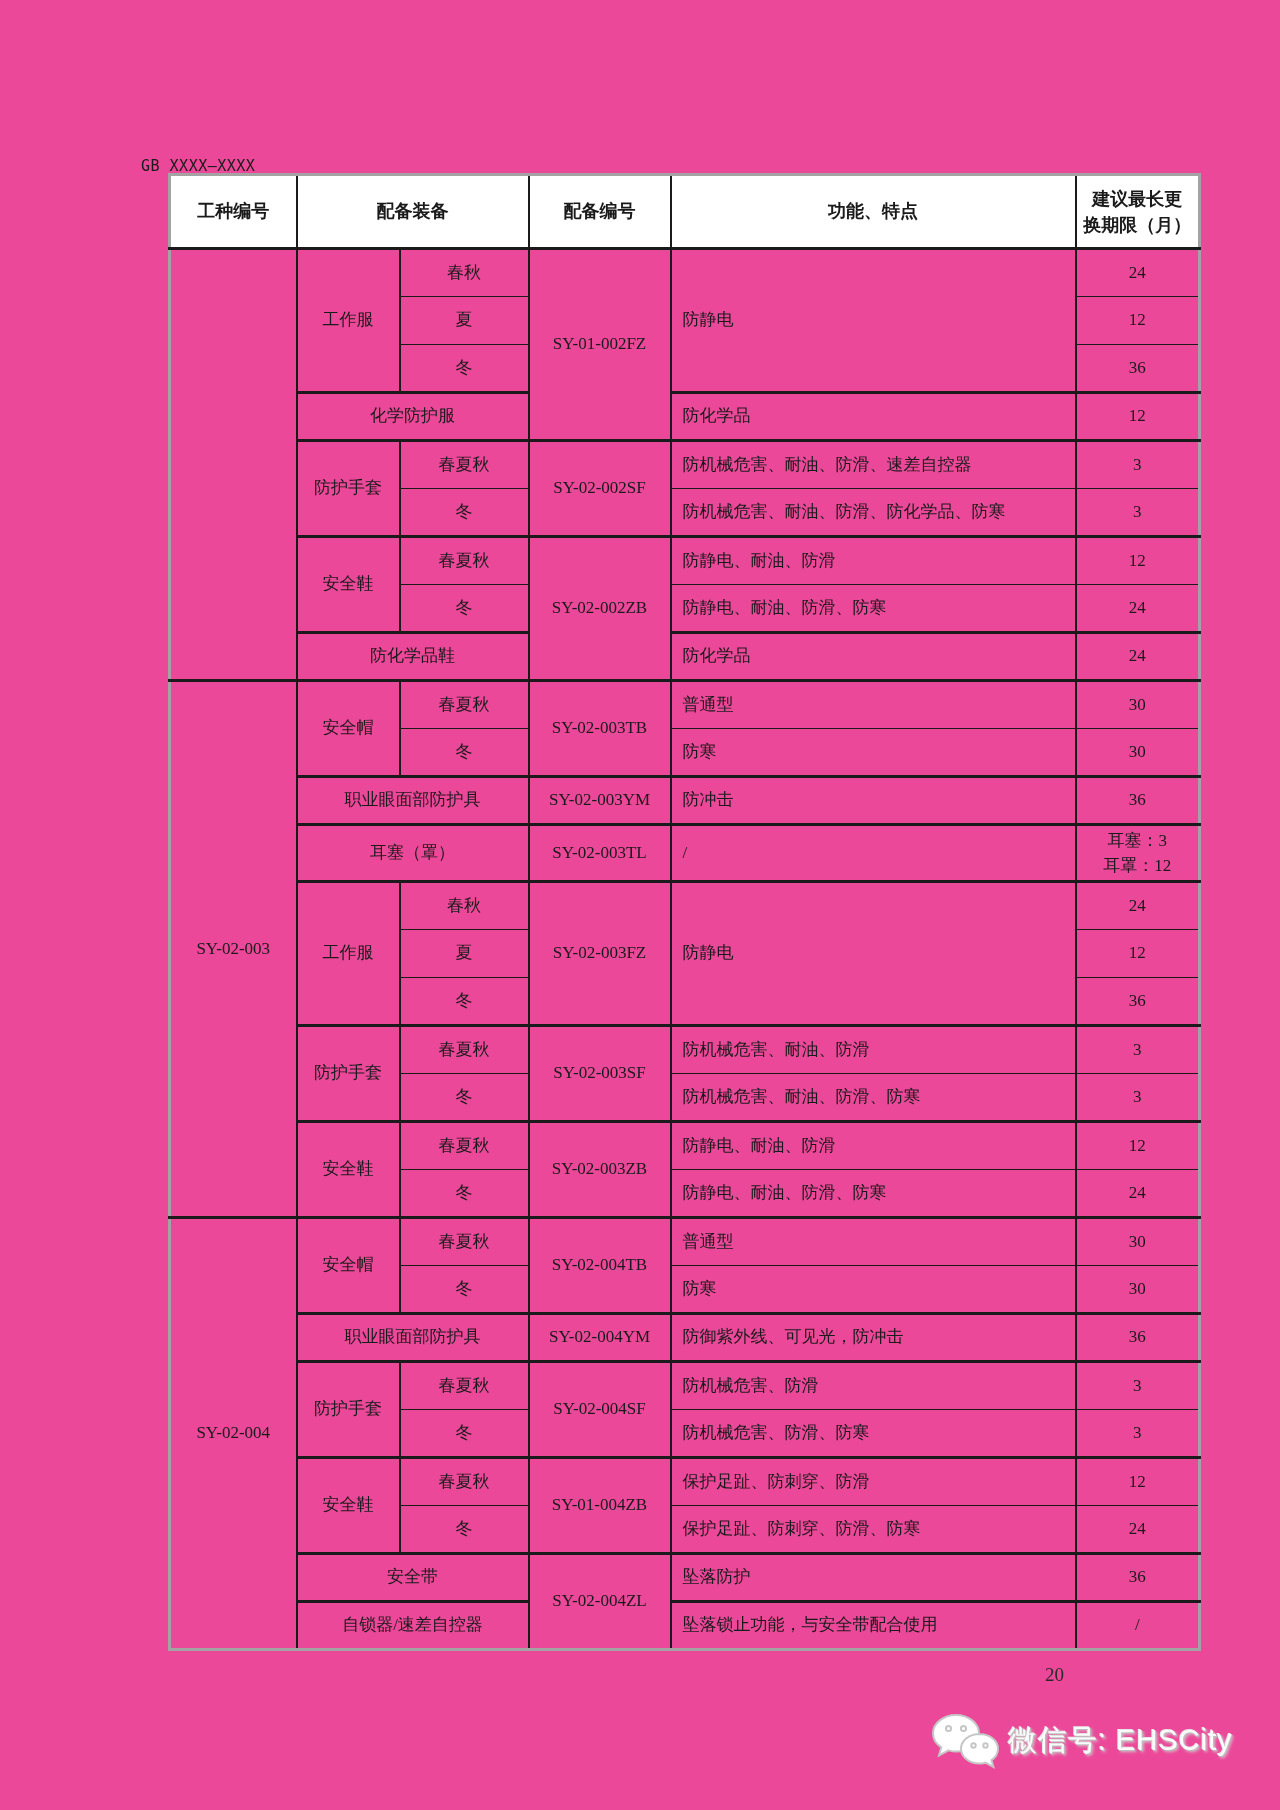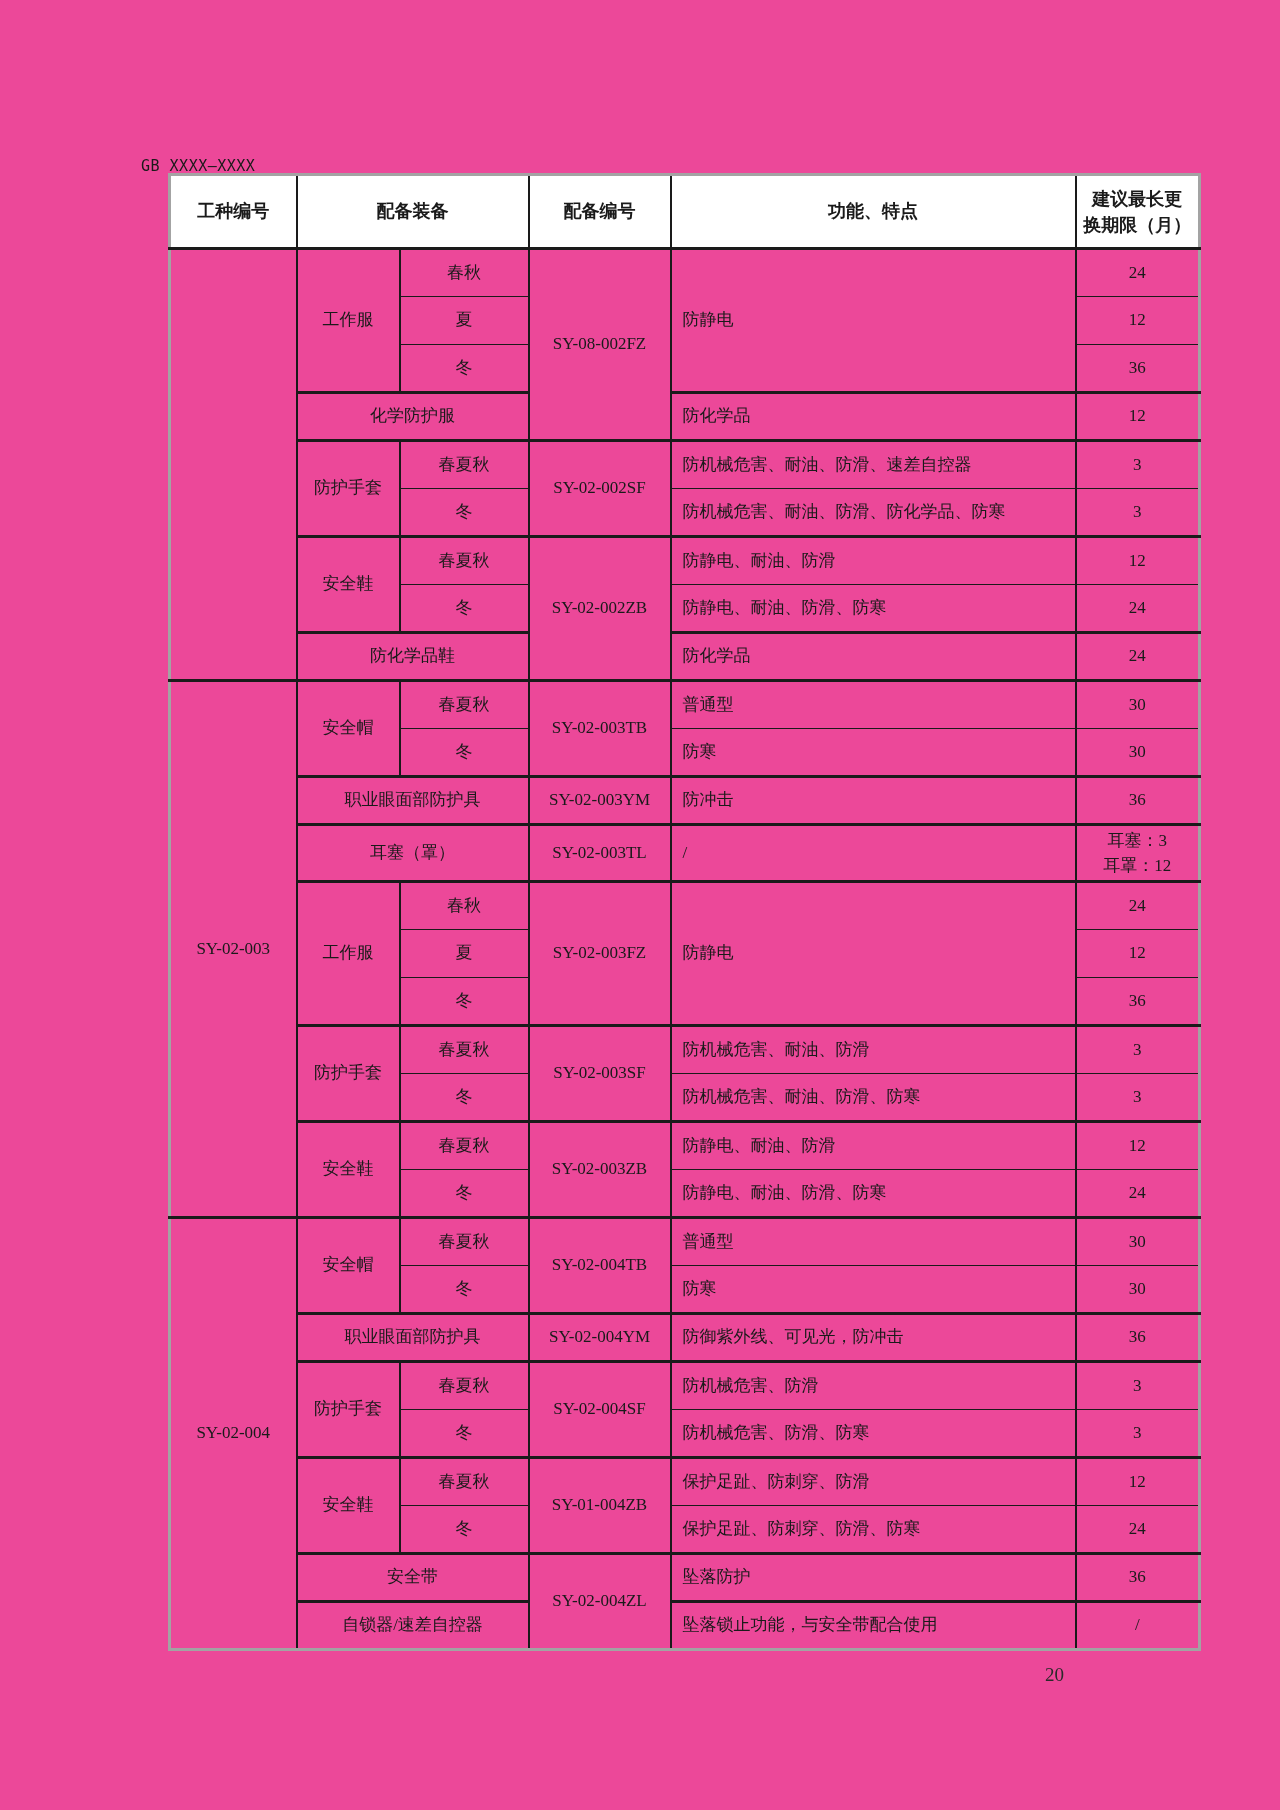--- a/index.html
+++ b/index.html
@@ -92,21 +92,21 @@
           <span class="hdr-line">建议最长更</span>
           <span class="hdr-line">换期限（月）</span>
         </th>
       </tr>
     </thead>
     <tbody id="table-body">
         <tr>
           <td rowspan="9" class="col0"></td>
           <td rowspan="3" class="col1">工作服</td>
           <td class="col2">春秋</td>
-          <td rowspan="4" class="col3">SY-08-002FZ</td>
+          <td rowspan="4" class="col3">SY-01-002FZ</td>
           <td rowspan="3" class="col4">防静电</td>
           <td class="col5">24</td>
         </tr>
         <tr>
           <td class="col2">夏</td>
           <td class="col5">12</td>
         </tr>
         <tr>
           <td class="col2">冬</td>
           <td class="col5">36</td>
@@ -264,14 +264,29 @@
         <tr>
           <td colspan="2" class="col1 g">自锁器/速差自控器</td>
           <td class="col4 g">坠落锁止功能，与安全带配合使用</td>
           <td class="col5 g">/</td>
         </tr>
       </tbody>
   </table>
 
   <div class="page-number">20</div>
 
+  <div class="watermark">
+    <span class="wechat-icon">
+      <svg width="68" height="58" viewBox="0 0 68 58">
+        <g fill="#ffffff" stroke="#c6c6c6" stroke-width="2">
+          <path d="M25 3 C12.3 3 2 11.2 2 21.3 C2 27 5.2 32 10.3 35.3 L8 43.5 L17.5 38.4 C19.9 39 22.4 39.6 25 39.6 C37.7 39.6 48 31.4 48 21.3 C48 11.2 37.7 3 25 3 Z"></path>
+          <circle cx="17.5" cy="16.5" r="2.6"></circle>
+          <circle cx="32.5" cy="16.5" r="2.6"></circle>
+          <path d="M48.5 22 C38.3 22 30 28.6 30 36.8 C30 45 38.3 51.6 48.5 51.6 C50.6 51.6 52.6 51.2 54.5 50.7 L62.5 55 L60.5 48.2 C64.6 45.5 67 41.4 67 36.8 C67 28.6 58.7 22 48.5 22 Z"></path>
+          <circle cx="42.5" cy="33.5" r="2.2"></circle>
+          <circle cx="54.5" cy="33.5" r="2.2"></circle>
+        </g>
+      </svg>
+    </span>
+    <span class="watermark-text">微信号: EHSCity</span>
+  </div>
 
 </div>
 
 </body></html>

